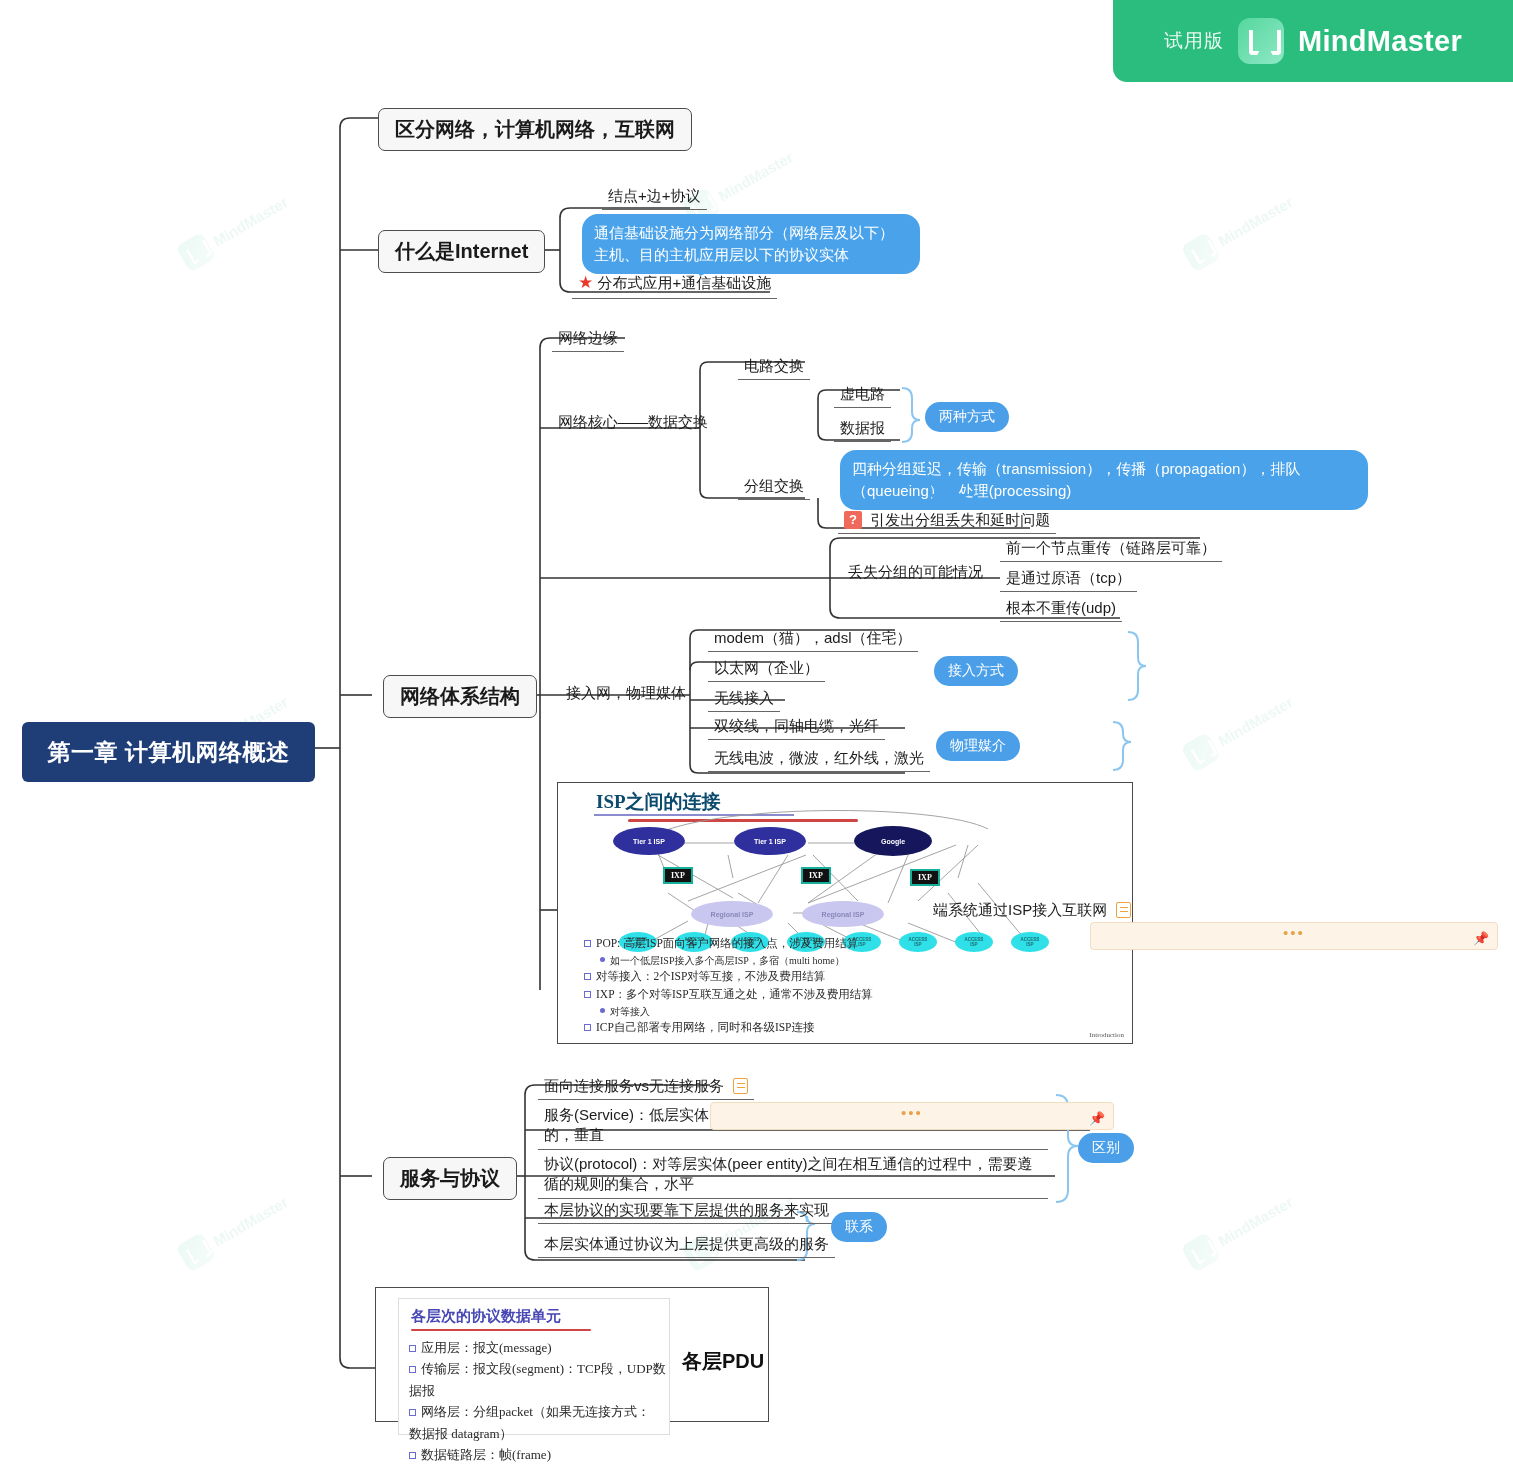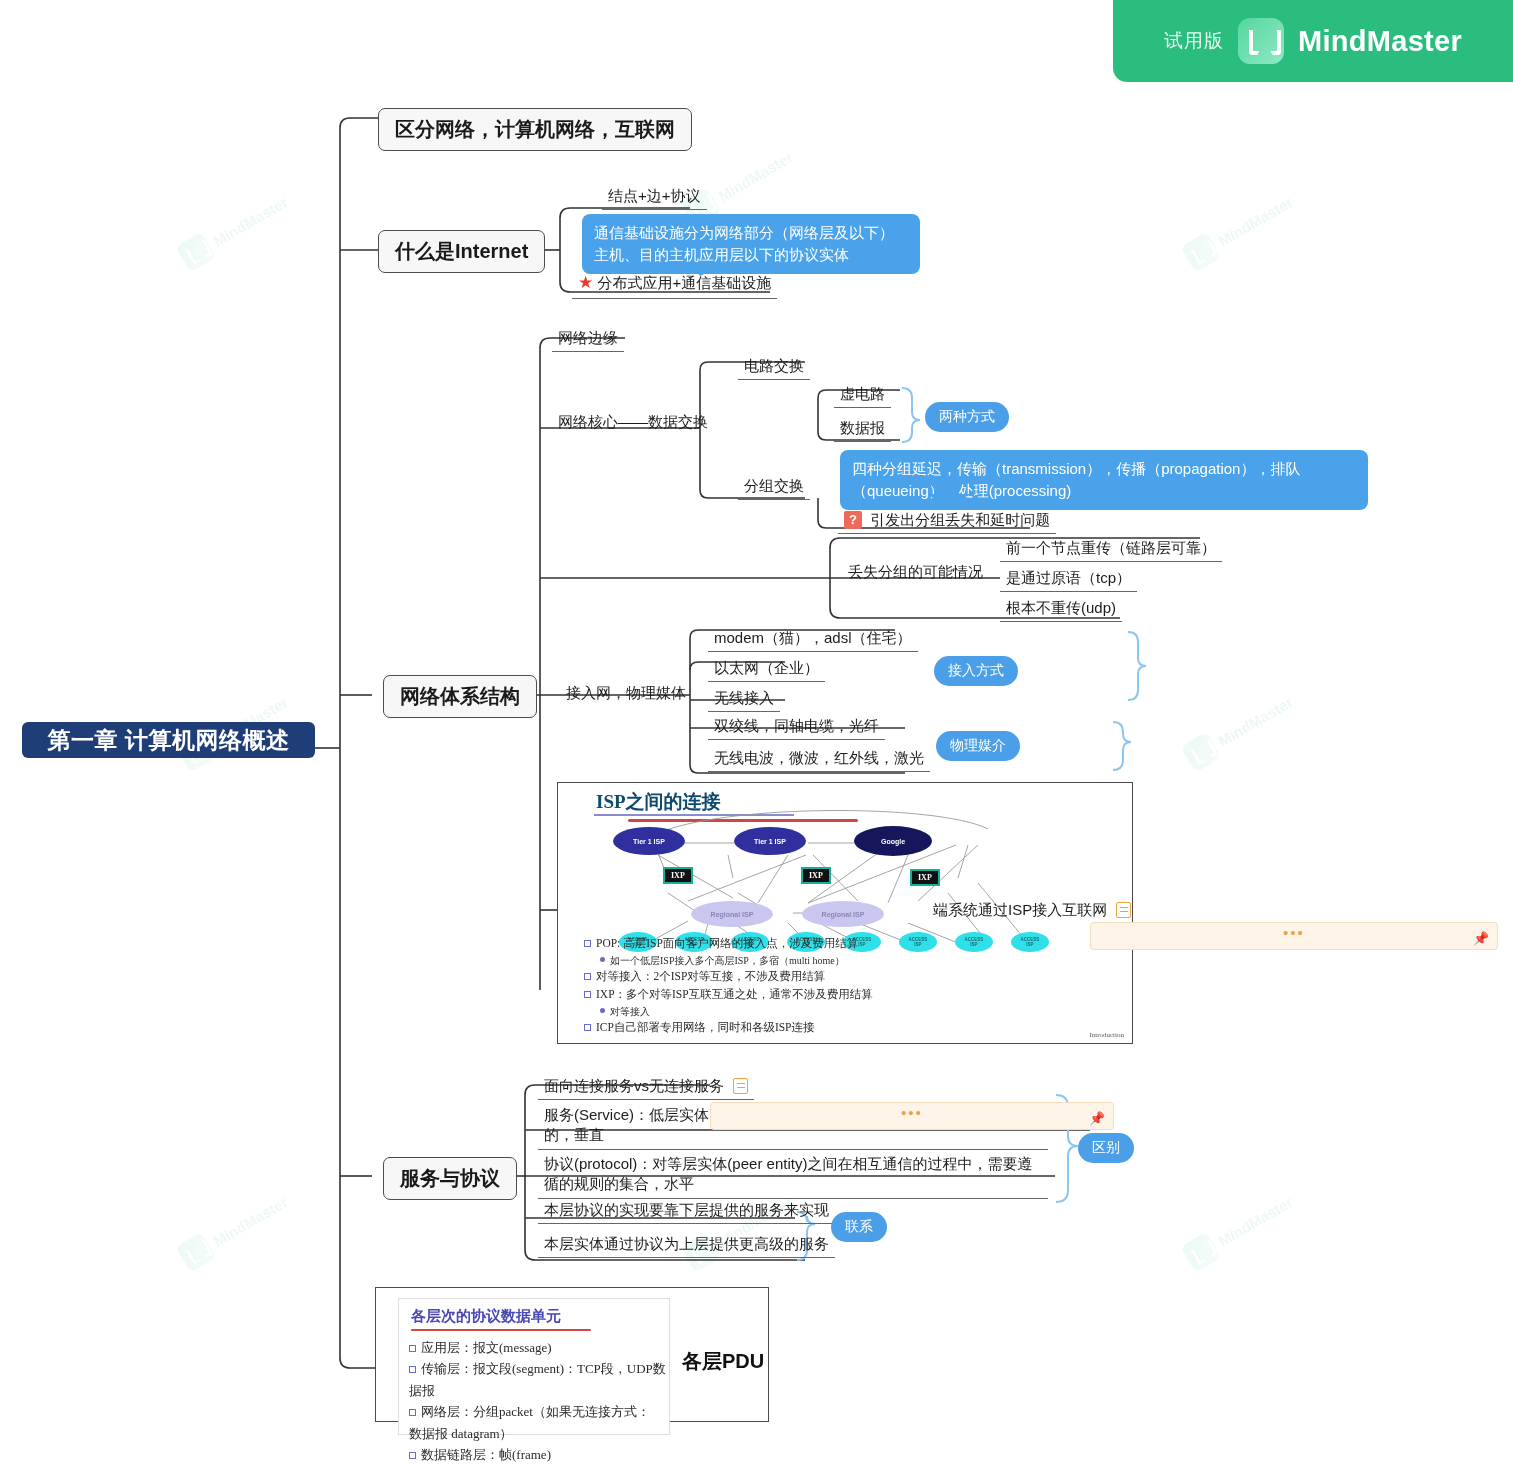--- a/index.html
+++ b/index.html
@@ -30,40 +30,40 @@
   .header .logo-sq { width:46px;height:46px;border-radius:12px;
     background:linear-gradient(135deg,#55d79d,#8fe8c6); position:relative; }
   .header .logo-sq:after{ content:""; position:absolute; left:11px; top:12px; width:24px; height:21px;
     border:4px solid #fff; border-top:none; border-radius:0 0 4px 4px;
     clip-path:polygon(0 0,26% 0,50% 62%,74% 0,100% 0,100% 100%,74% 100%,50% 42%,26% 100%,0 100%); }
   .header .brand { color:#fff; font-size:29px; font-weight:bold; letter-spacing:.3px; }
 
   
   .node { position:absolute; }
   .root {
-    left:22px; top:722px; width:293px; height:36px;
+    left:22px; top:722px; width:293px; height:60px;
     background:#1f3e78; border-radius:6px; color:#fff;
     font-size:23px; font-weight:bold; display:flex; align-items:center; justify-content:center;
     letter-spacing:.5px;
   }
   .mainbox {
     background:#f7f7f7; border:1.6px solid #4d4d4d; border-radius:7px;
     color:#1a1a1a; font-size:20px; font-weight:bold;
     display:flex; align-items:center; justify-content:center;
     padding:7px 16px;
   }
   .leaf {
     font-size:15px; color:#1c1c1c; white-space:nowrap;
     border-bottom:1.2px solid #666; padding:2px 6px 3px 6px;
     line-height:1.35;
   }
   .leaf.nb { border-bottom:none; }
   .leafwrap { position:absolute; }
   .bluebox {
-    position:absolute; background:#4aa3ea; color:#fff; border-radius:8px;
+    position:absolute; background:#4aa3ea; color:#fff; border-radius:16px;
     font-size:15px; line-height:1.45; padding:8px 12px;
   }
   .pill {
     position:absolute; background:#4a9fe8; color:#fff; border-radius:18px;
     font-size:14px; padding:6px 14px; display:flex; align-items:center; justify-content:center;
   }
   .note {
     position:absolute; background:#fdf3e6; border:1px solid #f3ddc0; border-radius:4px;
     font-size:14px; line-height:1.45; color:#3a3a3a; padding:16px 14px 10px 14px;
   }

